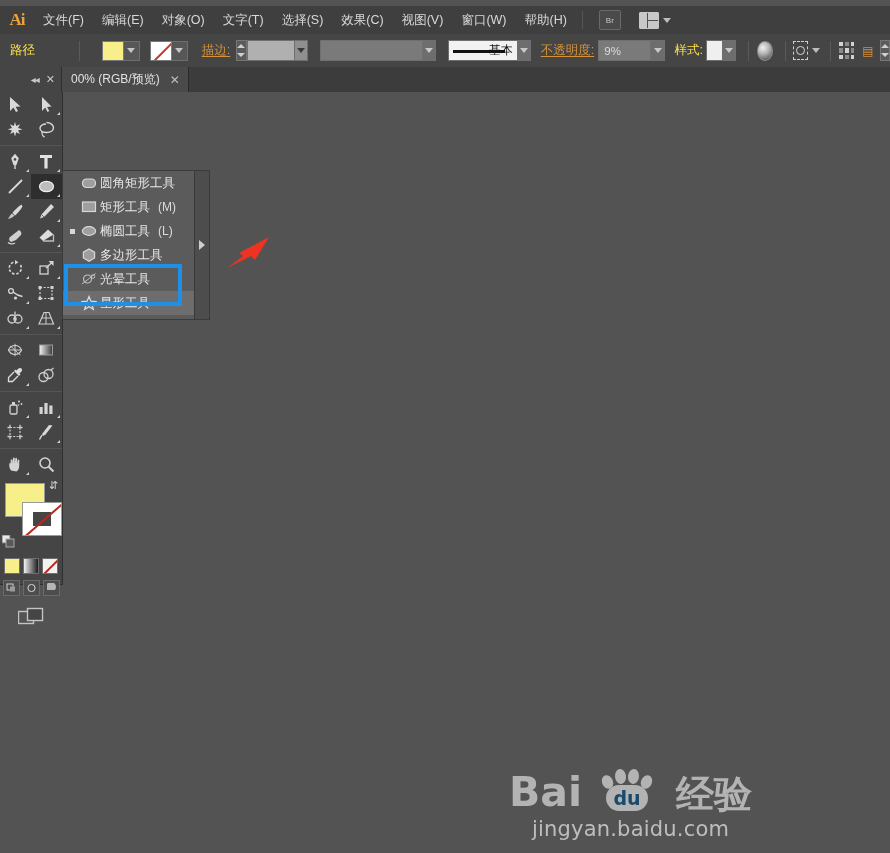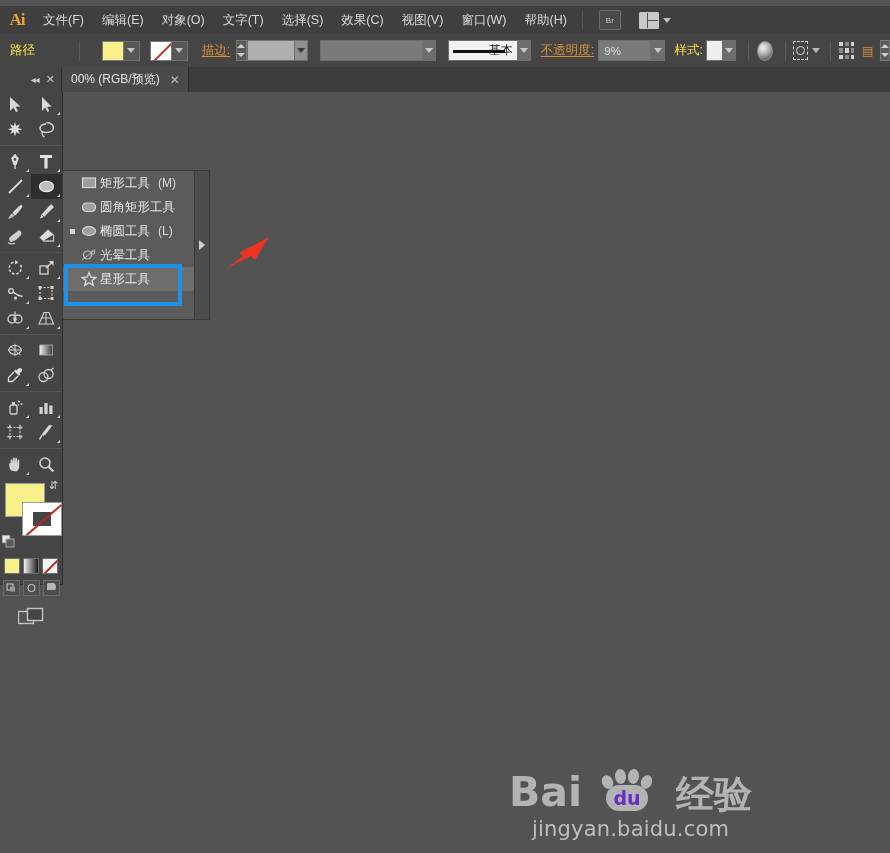--- a/index.html
+++ b/index.html
@@ -258,21 +258,21 @@
     line-height:1;
   }
   .wm-paw{position:relative;width:54px;height:44px;display:inline-block;}
   .wm-paw .pad{position:absolute;background:#c9c9c9;border-radius:50%;}
   .wm-du{
     position:absolute;left:6px;top:16px;width:42px;height:26px;background:#c9c9c9;
     border-radius:13px 13px 13px 13px;
   }
   .wm-du span{
     position:absolute;left:0;top:0;width:42px;height:26px;line-height:27px;text-align:center;
-    color:#6d28d9;font-size:19px;font-weight:bold;font-family:"DejaVu Sans",sans-serif;
+    color:#0c4a6e;font-size:19px;font-weight:bold;font-family:"DejaVu Sans",sans-serif;
   }
   .wm-cn{font-size:38px;font-weight:bold;color:#c9c9c9;margin-left:4px;}
   .wm-url{
     font-family:"DejaVu Sans",sans-serif;font-size:21px;color:#d5d5d5;margin-top:4px;
     letter-spacing:.2px;
   }
 </style>
 </head>
 <body>
 
@@ -649,46 +649,55 @@
       </svg>
     </div>
   </div>
 
   <div class="flyout">
     <div id="flyout-rows">
         <div class="fly-row">
           <span class="fly-mark"></span>
           <span class="fly-ico">
             <svg width="16" height="16" viewBox="0 0 16 16">
+              <rect x="1.5" y="4" width="13" height="8.5" rx="4" fill="#9e9e9e" stroke="#d8d8d8" stroke-width="1.2"></rect>
+            </svg>
+          </span>
+          <span class="fly-label">圆角矩形工具</span>
+        </div>
+        <div class="fly-row">
+          <span class="fly-mark"></span>
+          <span class="fly-ico">
+            <svg width="16" height="16" viewBox="0 0 16 16">
               <rect x="1.5" y="3" width="13" height="9.5" fill="#9e9e9e" stroke="#d8d8d8" stroke-width="1.2"></rect>
             </svg>
           </span>
           <span class="fly-label">矩形工具</span>
           <span class="fly-key">(M)</span>
-        </div>
-        <div class="fly-row">
-          <span class="fly-mark"></span>
-          <span class="fly-ico">
-            <svg width="16" height="16" viewBox="0 0 16 16">
-              <rect x="1.5" y="4" width="13" height="8.5" rx="4" fill="#9e9e9e" stroke="#d8d8d8" stroke-width="1.2"></rect>
-            </svg>
-          </span>
-          <span class="fly-label">圆角矩形工具</span>
         </div>
         <div class="fly-row">
           <span class="fly-mark">
             <b></b>
           </span>
           <span class="fly-ico">
             <svg width="16" height="16" viewBox="0 0 16 16">
               <ellipse cx="8" cy="8" rx="6.6" ry="4.4" fill="#9e9e9e" stroke="#d8d8d8" stroke-width="1.2"></ellipse>
             </svg>
           </span>
           <span class="fly-label">椭圆工具</span>
           <span class="fly-key">(L)</span>
+        </div>
+        <div class="fly-row">
+          <span class="fly-mark"></span>
+          <span class="fly-ico">
+            <svg width="16" height="16" viewBox="0 0 16 16">
+              <path d="M8 2 L13.6 5.2 L13.6 11 L8 14.2 L2.4 11 L2.4 5.2 Z" fill="#9e9e9e" stroke="#d8d8d8" stroke-width="1.2"></path>
+            </svg>
+          </span>
+          <span class="fly-label">多边形工具</span>
         </div>
         <div class="fly-row">
           <span class="fly-mark"></span>
           <span class="fly-ico">
             <svg width="16" height="16" viewBox="0 0 16 16">
               <circle cx="6.5" cy="8" r="4" fill="none" stroke="#bfbfbf" stroke-width="1.2"></circle>
               <circle cx="12" cy="5.5" r="1.8" fill="none" stroke="#bfbfbf" stroke-width="1"></circle>
               <path d="M1 13 L14.5 2.5" stroke="#bfbfbf" stroke-width="1"></path>
             </svg>
           </span>

